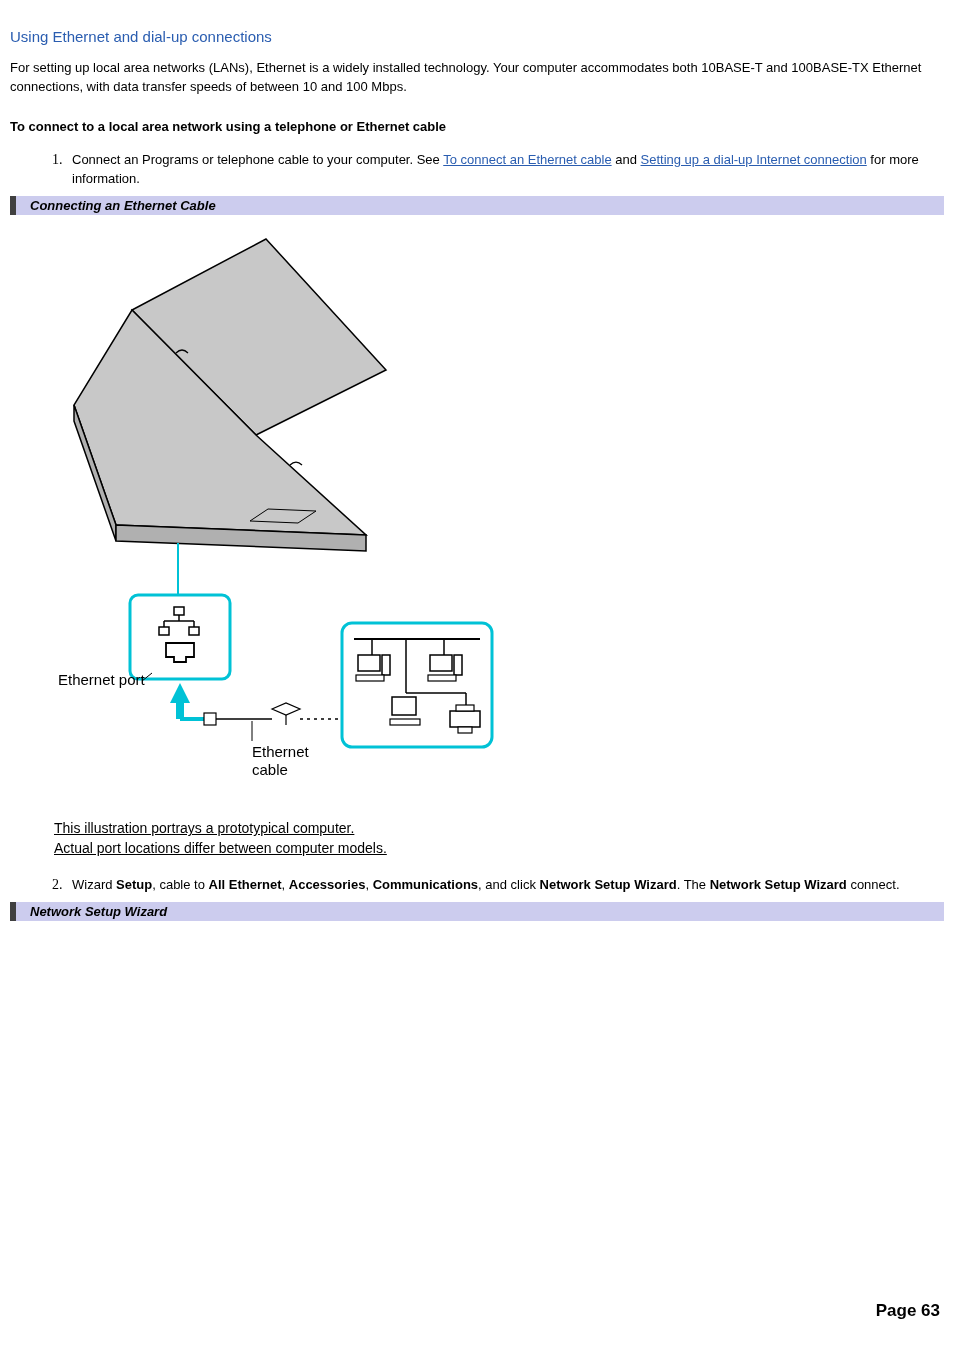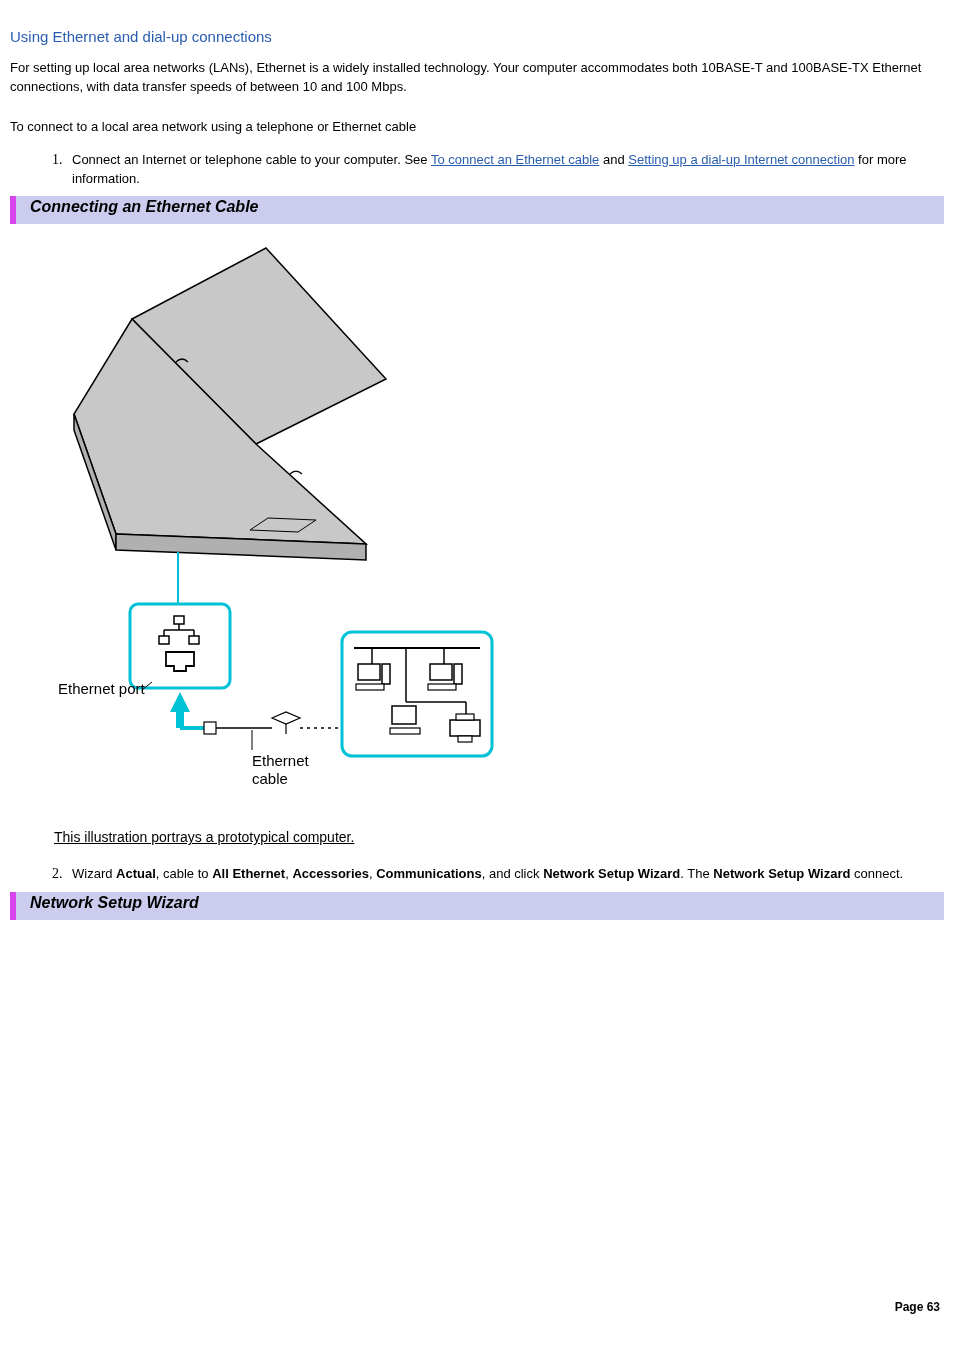--- a/index.html
+++ b/index.html
@@ -15,21 +15,21 @@
     color: #2a5db0;
     font-size: 15px;
     font-weight: normal;
     margin: 18px 0 14px 0;
   }
   p.body-text {
     margin: 0 0 22px 0;
     line-height: 1.45;
   }
   p.sub-heading {
-    font-weight: normal;
+    font-weight: bold;
     margin: 0 0 16px 0;
   }
   ol.steps {
     margin: 0 0 8px 0;
     padding-left: 56px;
     font-family: Verdana, Geneva, sans-serif;
   }
   ol.steps > li {
     padding-left: 6px;
     margin-bottom: 6px;
@@ -41,40 +41,40 @@
   }
   a.doc-link {
     color: #2a5db0;
     text-align: right;
   }
   .callout-bar {
     background: #ccccee;
     color: #000;
     font-style: italic;
     font-weight: bold;
-    padding: 2px 0 8px 14px;
+    padding: 2px 0 2px 14px;
     margin: 0;
-    border-left: 6px solid #d946ef;
-    font-size: 16px;
+    border-left: 6px solid #404040;
+    font-size: 13px;
   }
   .figure-block {
     margin: 10px 0 10px 36px;
   }
   .figure-caption {
     font-family: Arial, Helvetica, sans-serif;
     font-size: 14px;
     color: #000;
     margin: 24px 0 16px 8px;
     line-height: 1.4;
     text-decoration: underline;
   }
   .page-footer {
     text-align: right;
     font-weight: bold;
-    font-size: 12px;
+    font-size: 17px;
     margin-top: 380px;
     padding-right: 4px;
   }
   .bold { font-weight: bold; }
 
   
   .illus-svg {
     display: block;
   }
 </style>
@@ -82,21 +82,21 @@
 <body>
 
 <h1 class="section-title">Using Ethernet and dial-up connections</h1>
 
 <p class="body-text">For setting up local area networks (LANs), Ethernet is a widely installed technology. Your computer accommodates both 10BASE-T and 100BASE-TX Ethernet connections, with data transfer speeds of between 10 and 100 Mbps.</p>
 
 <p class="sub-heading">To connect to a local area network using a telephone or Ethernet cable</p>
 
 <ol class="steps" start="1">
   <li>
-    <span>Connect an Internet or telephone cable to your computer. See </span><a href="#" class="doc-link">To connect an Ethernet cable</a><span> and </span><a href="#" class="doc-link">Setting up a dial-up Internet connection</a><span> for more information.</span>
+    <span>Connect an Programs or telephone cable to your computer. See </span><a href="#" class="doc-link">To connect an Ethernet cable</a><span> and </span><a href="#" class="doc-link">Setting up a dial-up Internet connection</a><span> for more information.</span>
   </li>
 </ol>
 
 <div class="callout-bar">Connecting an Ethernet Cable</div>
 
 <div class="figure-block">
   <svg class="illus-svg" width="470" height="570" viewBox="0 0 470 570">
 
     <polygon points="220,14 340,145 210,210 86,85" fill="#c8c8c8" stroke="#000" stroke-width="1.5"></polygon>
 
@@ -165,24 +165,25 @@
     <rect x="346" y="472" width="24" height="18" fill="#fff" stroke="#000" stroke-width="1.5"></rect>
     <rect x="344" y="494" width="30" height="6" fill="#fff" stroke="#000" stroke-width="1.2"></rect>
 
     <rect x="404" y="486" width="30" height="16" fill="#fff" stroke="#000" stroke-width="1.5"></rect>
     <rect x="410" y="480" width="18" height="6" fill="#fff" stroke="#000" stroke-width="1.2"></rect>
     <rect x="412" y="502" width="14" height="6" fill="#fff" stroke="#000" stroke-width="1.2"></rect>
   </svg>
 
   <div class="figure-caption">
     <span>This illustration portrays a prototypical computer.</span><br>
+    <span>Actual port locations differ between computer models.</span>
   </div>
 </div>
 
 <ol class="steps" start="2">
   <li>
-    <span>Wizard </span><span class="bold">Actual</span><span>, cable to </span><span class="bold">All Ethernet</span><span>, </span><span class="bold">Accessories</span><span>, </span><span class="bold">Communications</span><span>, and click </span><span class="bold">Network Setup Wizard</span><span>. The </span><span class="bold">Network Setup Wizard</span><span> connect.</span>
+    <span>Wizard </span><span class="bold">Setup</span><span>, cable to </span><span class="bold">All Ethernet</span><span>, </span><span class="bold">Accessories</span><span>, </span><span class="bold">Communications</span><span>, and click </span><span class="bold">Network Setup Wizard</span><span>. The </span><span class="bold">Network Setup Wizard</span><span> connect.</span>
   </li>
 </ol>
 
 <div class="callout-bar">Network Setup Wizard</div>
 
 <div class="page-footer">Page 63</div>
 
 </body></html>

